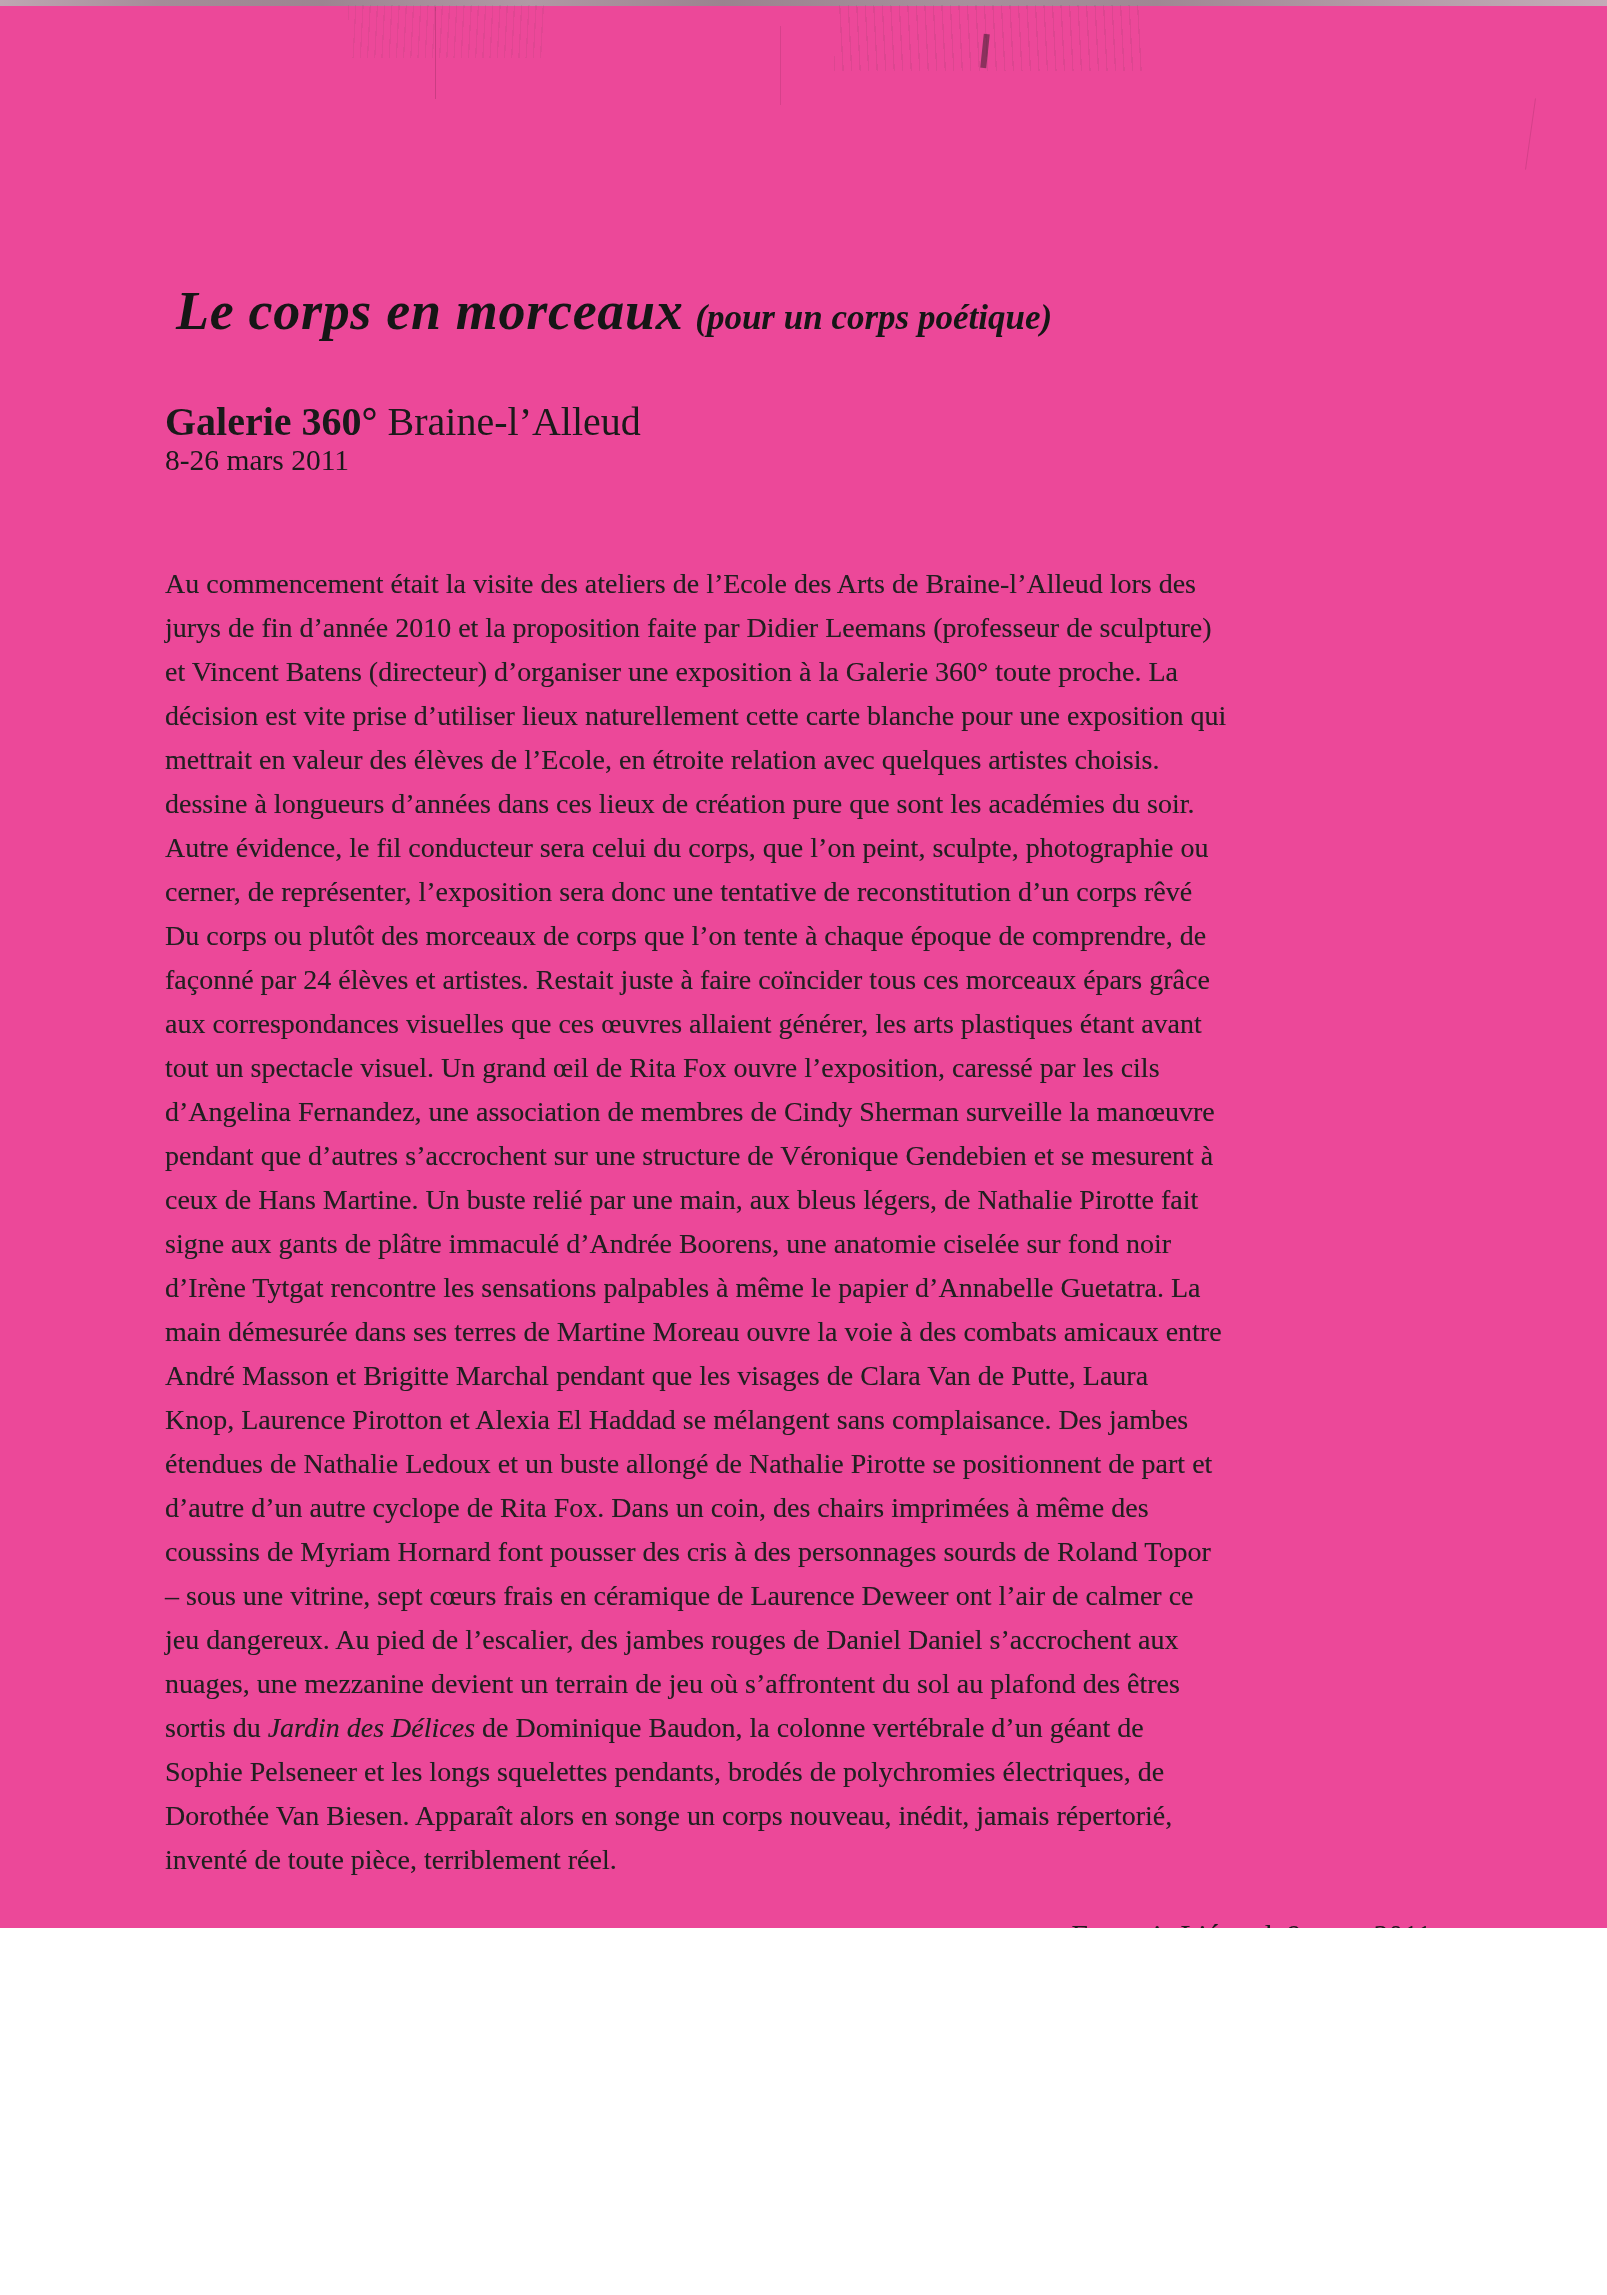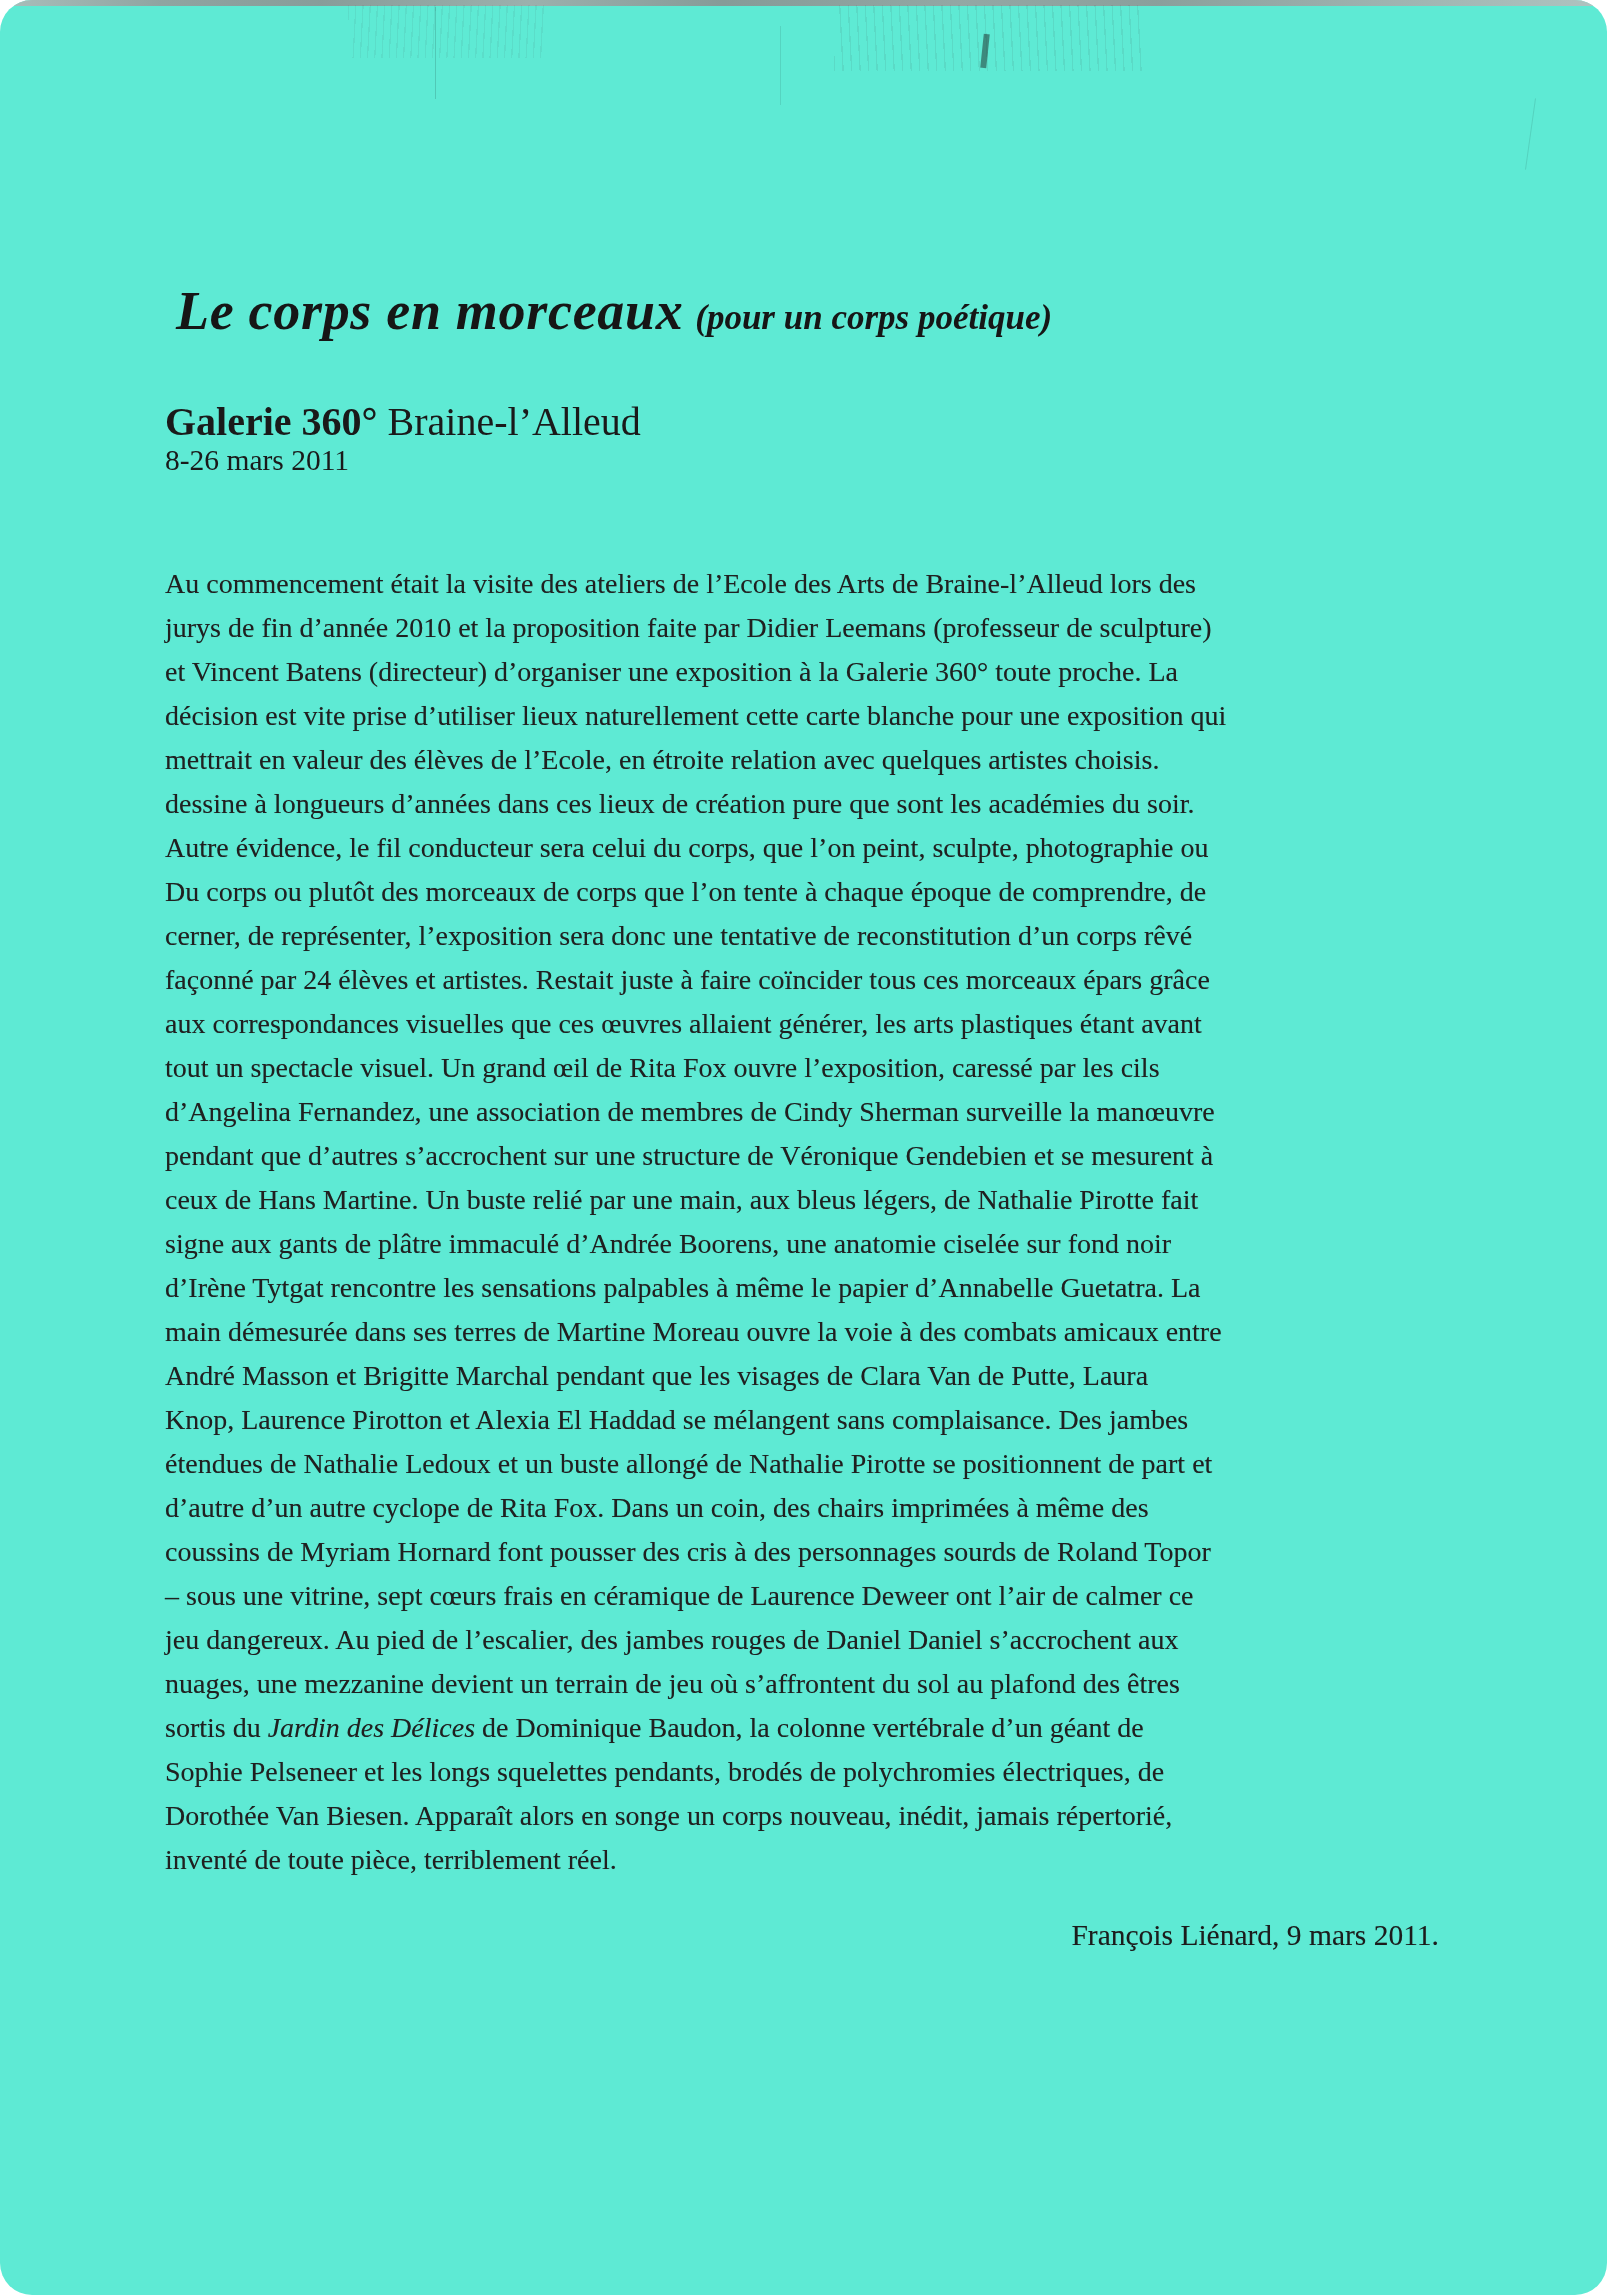--- a/index.html
+++ b/index.html
@@ -3,26 +3,25 @@
 <meta charset="utf-8">
 <style>
   html, body {
     margin: 0;
     padding: 0;
     background: #ffffff;
   }
   .page {
     position: relative;
     width: 1607px;
-    height: 2295px;
-    background: #5eead4;
+    height: 1928px;
+    background: #ec4899;
     overflow: hidden;
     font-family: "Liberation Serif", "DejaVu Serif", serif;
     color: #1e1e1e;
-    border-radius: 32px;
   }
   
   .scan-top-strip {
     position: absolute;
     left: 0; top: 0;
     width: 1607px; height: 5.9px;
     background: linear-gradient(90deg,
       #b7b7b7 0%, #989898 10%, #8f8f8f 20%, #a6a6a6 33%,
       #8d8d8d 45%, #9c9c9c 60%, #929292 72%, #a9a9a9 86%, #bdbdbd 100%);
     opacity: .85;
@@ -153,22 +152,22 @@
   <div class="date-line">8-26 mars 2011</div>
 
   <div class="body-paragraph">
       <div class="body-line">Au commencement était la visite des ateliers de l’Ecole des Arts de Braine-l’Alleud lors des</div>
       <div class="body-line">jurys de fin d’année 2010 et la proposition faite par Didier Leemans (professeur de sculpture)</div>
       <div class="body-line">et Vincent Batens (directeur) d’organiser une exposition à la Galerie 360° toute proche. La</div>
       <div class="body-line">décision est vite prise d’utiliser lieux naturellement cette carte blanche pour une exposition qui</div>
       <div class="body-line">mettrait en valeur des élèves de l’Ecole, en étroite relation avec quelques artistes choisis.</div>
       <div class="body-line">dessine à longueurs d’années dans ces lieux de création pure que sont les académies du soir.</div>
       <div class="body-line">Autre évidence, le fil conducteur sera celui du corps, que l’on peint, sculpte, photographie ou</div>
+      <div class="body-line">cerner, de représenter, l’exposition sera donc une tentative de reconstitution d’un corps rêvé</div>
       <div class="body-line">Du corps ou plutôt des morceaux de corps que l’on tente à chaque époque de comprendre, de</div>
-      <div class="body-line">cerner, de représenter, l’exposition sera donc une tentative de reconstitution d’un corps rêvé</div>
       <div class="body-line">façonné par 24 élèves et artistes. Restait juste à faire coïncider tous ces morceaux épars grâce</div>
       <div class="body-line">aux correspondances visuelles que ces œuvres allaient générer, les arts plastiques étant avant</div>
       <div class="body-line">tout un spectacle visuel. Un grand œil de Rita Fox ouvre l’exposition, caressé par les cils</div>
       <div class="body-line">d’Angelina Fernandez, une association de membres de Cindy Sherman surveille la manœuvre</div>
       <div class="body-line">pendant que d’autres s’accrochent sur une structure de Véronique Gendebien et se mesurent à</div>
       <div class="body-line">ceux de Hans Martine. Un buste relié par une main, aux bleus légers, de Nathalie Pirotte fait</div>
       <div class="body-line">signe aux gants de plâtre immaculé d’Andrée Boorens, une anatomie ciselée sur fond noir</div>
       <div class="body-line">d’Irène Tytgat rencontre les sensations palpables à même le papier d’Annabelle Guetatra. La</div>
       <div class="body-line">main démesurée dans ses terres de Martine Moreau ouvre la voie à des combats amicaux entre</div>
       <div class="body-line">André Masson et Brigitte Marchal pendant que les visages de Clara Van de Putte, Laura</div>

